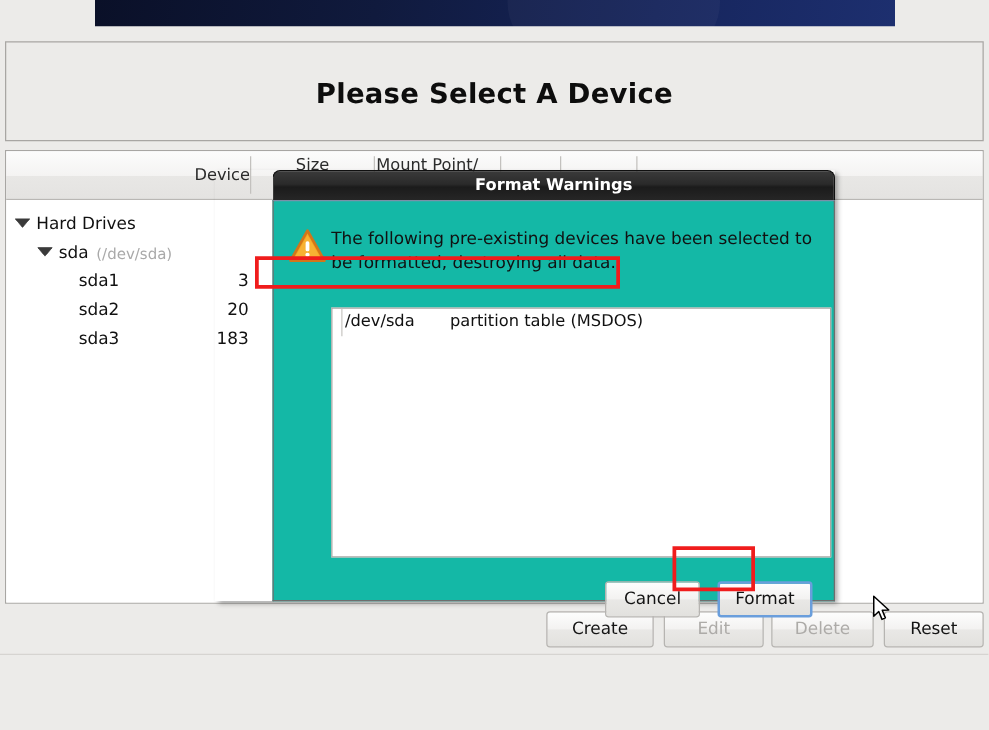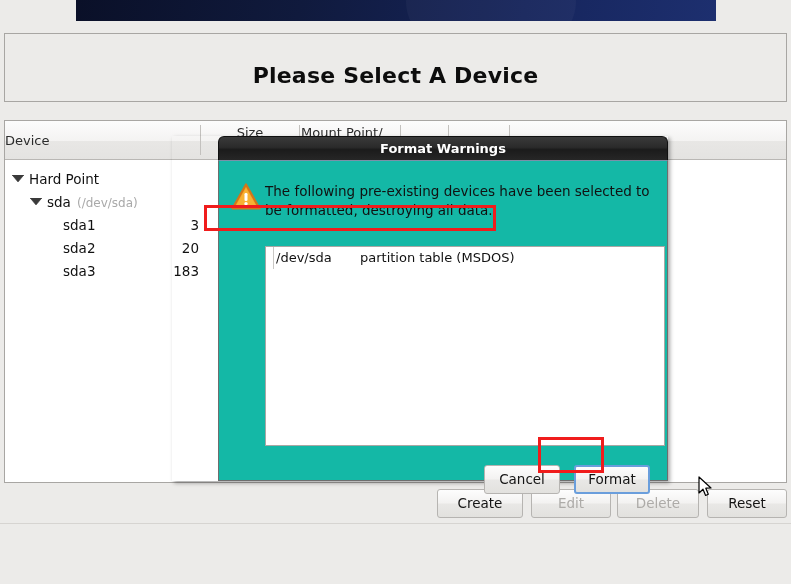--- a/index.html
+++ b/index.html
@@ -25,21 +25,21 @@
   #banner-sheen {
     position: absolute;
     left: 330px; top: -58px; width: 170px; height: 120px;
     border-radius: 50%;
     background: rgba(255,255,255,0.035);
   }
 
   
   #title-panel {
     position: absolute;
-    left: 4px; top: 33px; width: 783px; height: 69px;
+    left: 4px; top: 33px; width: 783px; height: 80px;
     background: #ecebe9;
     border: 1px solid #a8a6a3;
     box-sizing: border-box;
   }
   #page-title {
     position: absolute;
     left: 0; right: 0; top: 29px;
     text-align: center;
     font-size: 22px;
     font-weight: bold;
@@ -66,21 +66,21 @@
     position: absolute;
     top: 4px; height: 30px; width: 1px;
     background: #c3c1be;
   }
   .hdr-label {
     position: absolute;
     font-size: 13px;
     color: #2b2b2b;
     line-height: 15px;
   }
-  #hdr-device { left: 0; width: 195px; top: 12px; text-align: left; }
+  #hdr-device { left: 0; width: 195px; top: 12px; text-align: right; }
   #hdr-size   { left: 196px; width: 98px; top: 4px; text-align: center; }
   #hdr-mount  { left: 296px; width: 100px; top: 4px; text-align: left; padding-left: 0; }
 
   #tree-body {
     position: relative;
     background: #ffffff;
     height: 322px;
   }
   .tree-row {
     position: absolute;
@@ -299,21 +299,21 @@
       <div class="col-sep" style="left:294px"></div>
       <div class="col-sep" style="left:395px"></div>
       <div class="col-sep" style="left:443px"></div>
       <div class="col-sep" style="left:504px"></div>
     </div>
 
     <div id="tree-body">
 
       <div class="tree-row" style="top:8px">
         <span class="expander" style="left:8px"></span>
-        <span class="tree-label" style="left:24px">Hard Point</span>
+        <span class="tree-label" style="left:24px">Hard Drives</span>
         <span class="tree-size" style="left:98px"></span>
       </div>
 
       <div class="tree-row" style="top:31px">
         <span class="expander" style="left:26px"></span>
         <span class="tree-label" style="left:42px">sda</span>
         <span class="tree-label tree-sub" style="left:72px; top:5px;">(/dev/sda)</span>
         <span class="tree-size" style="left:98px"></span>
       </div>
 

